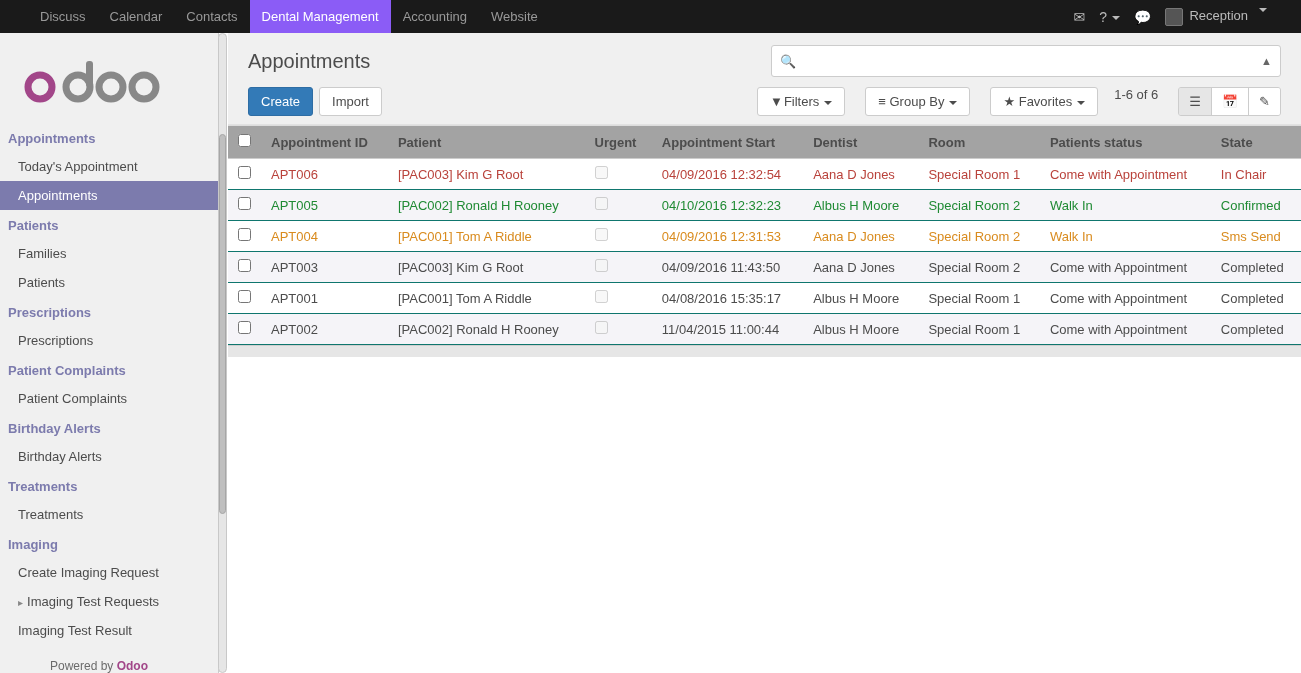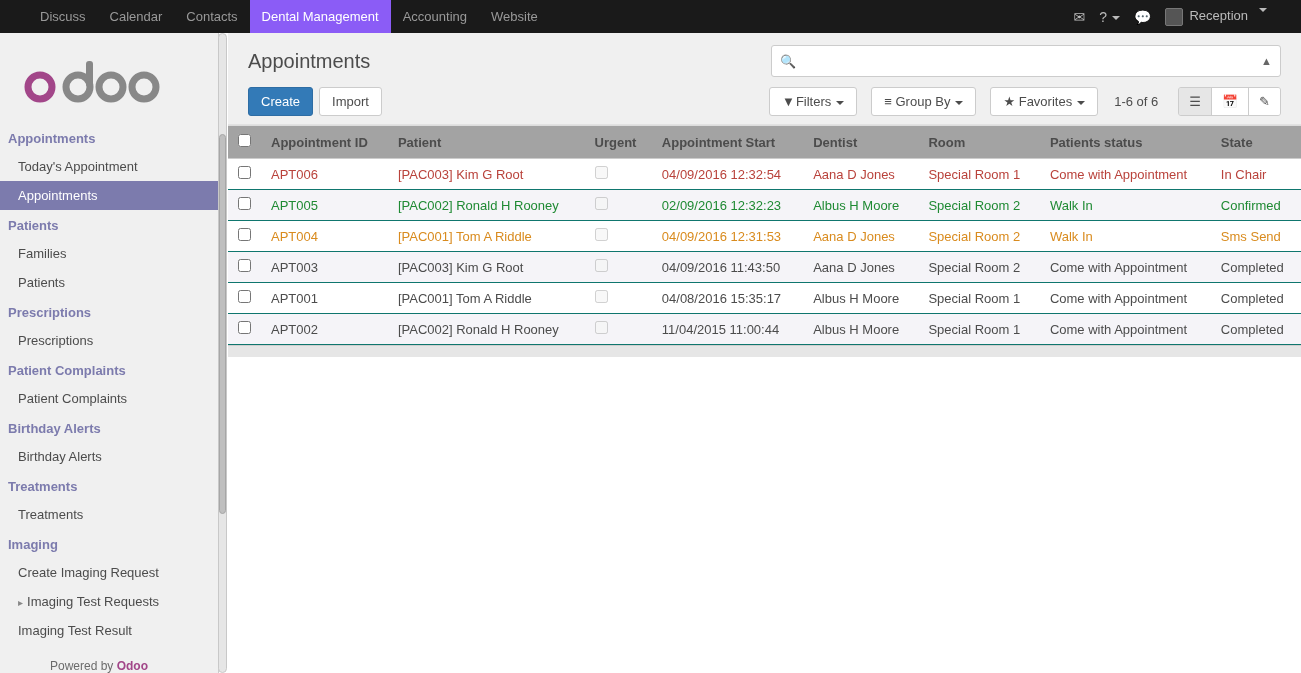--- a/index.html
+++ b/index.html
@@ -32,22 +32,22 @@
 .search-wrap{width:510px;}
 .search-box{border:1px solid #ccc;background:#fff;height:32px;border-radius:3px;display:flex;align-items:center;padding:0 8px;}
 .search-box .mag{color:#888;margin-right:6px;}
 .search-box input{flex:1;border:none;outline:none;font-size:13px;}
 .search-box .caret-up{color:#666;font-size:11px;}
 .tool-row{display:flex;align-items:center;margin-top:10px;}
 .btn{border:1px solid #ccc;background:#fff;padding:6px 12px;border-radius:3px;cursor:pointer;font-size:13px;color:#4c4c4c;}
 .btn+.btn{margin-left:6px;}
 .btn.primary{background:#337ab7;border-color:#2e6da4;color:#fff;}
 .tool-row .spacer{flex:1;}
-.btn-group{display:flex;gap:8px;}
-.pager{margin-left:16px;color:#4c4c4c;display:flex;align-items:center;gap:10px;}
+.btn-group{display:flex;gap:14px;}
+.pager{margin-left:16px;color:#4c4c4c;display:flex;gap:10px;}
 .view-switch{display:flex;border:1px solid #ccc;border-radius:3px;overflow:hidden;margin-left:10px;}
 .view-switch .vs{padding:6px 10px;border-left:1px solid #ccc;cursor:pointer;background:#fff;}
 .view-switch .vs:first-child{border-left:none;}
 .view-switch .vs.active{background:#e6e6e6;}
 .grid{width:100%;border-collapse:collapse;}
 .grid th{background:#a3a3a3;border-bottom:1px solid #ccc;border-top:1px solid #ddd;text-align:left;padding:8px 10px;font-weight:bold;color:#4c4c4c;}
 .grid td{padding:7px 10px;border-bottom:1px solid #0f766e;vertical-align:middle;}
 .grid tbody tr:nth-child(even){background:#f5f4f8;}
 .grid .chk{width:28px;text-align:center;}
 .row-red td{color:#b9423b;}
@@ -176,21 +176,21 @@
             <td>Aana D Jones</td>
             <td>Special Room 1</td>
             <td>Come with Appointment</td>
             <td>In Chair</td>
           </tr>
           <tr class="row-green">
             <td class="chk"><input type="checkbox" style=""></td>
             <td>APT005</td>
             <td>[PAC002] Ronald H Rooney</td>
             <td><input type="checkbox" disabled="" style=""></td>
-            <td>02/09/2016 12:32:23</td>
+            <td>04/10/2016 12:32:23</td>
             <td>Albus H Moore</td>
             <td>Special Room 2</td>
             <td>Walk In</td>
             <td>Confirmed</td>
           </tr>
           <tr class="row-orange">
             <td class="chk"><input type="checkbox" style=""></td>
             <td>APT004</td>
             <td>[PAC001] Tom A Riddle</td>
             <td><input type="checkbox" disabled="" style=""></td>

